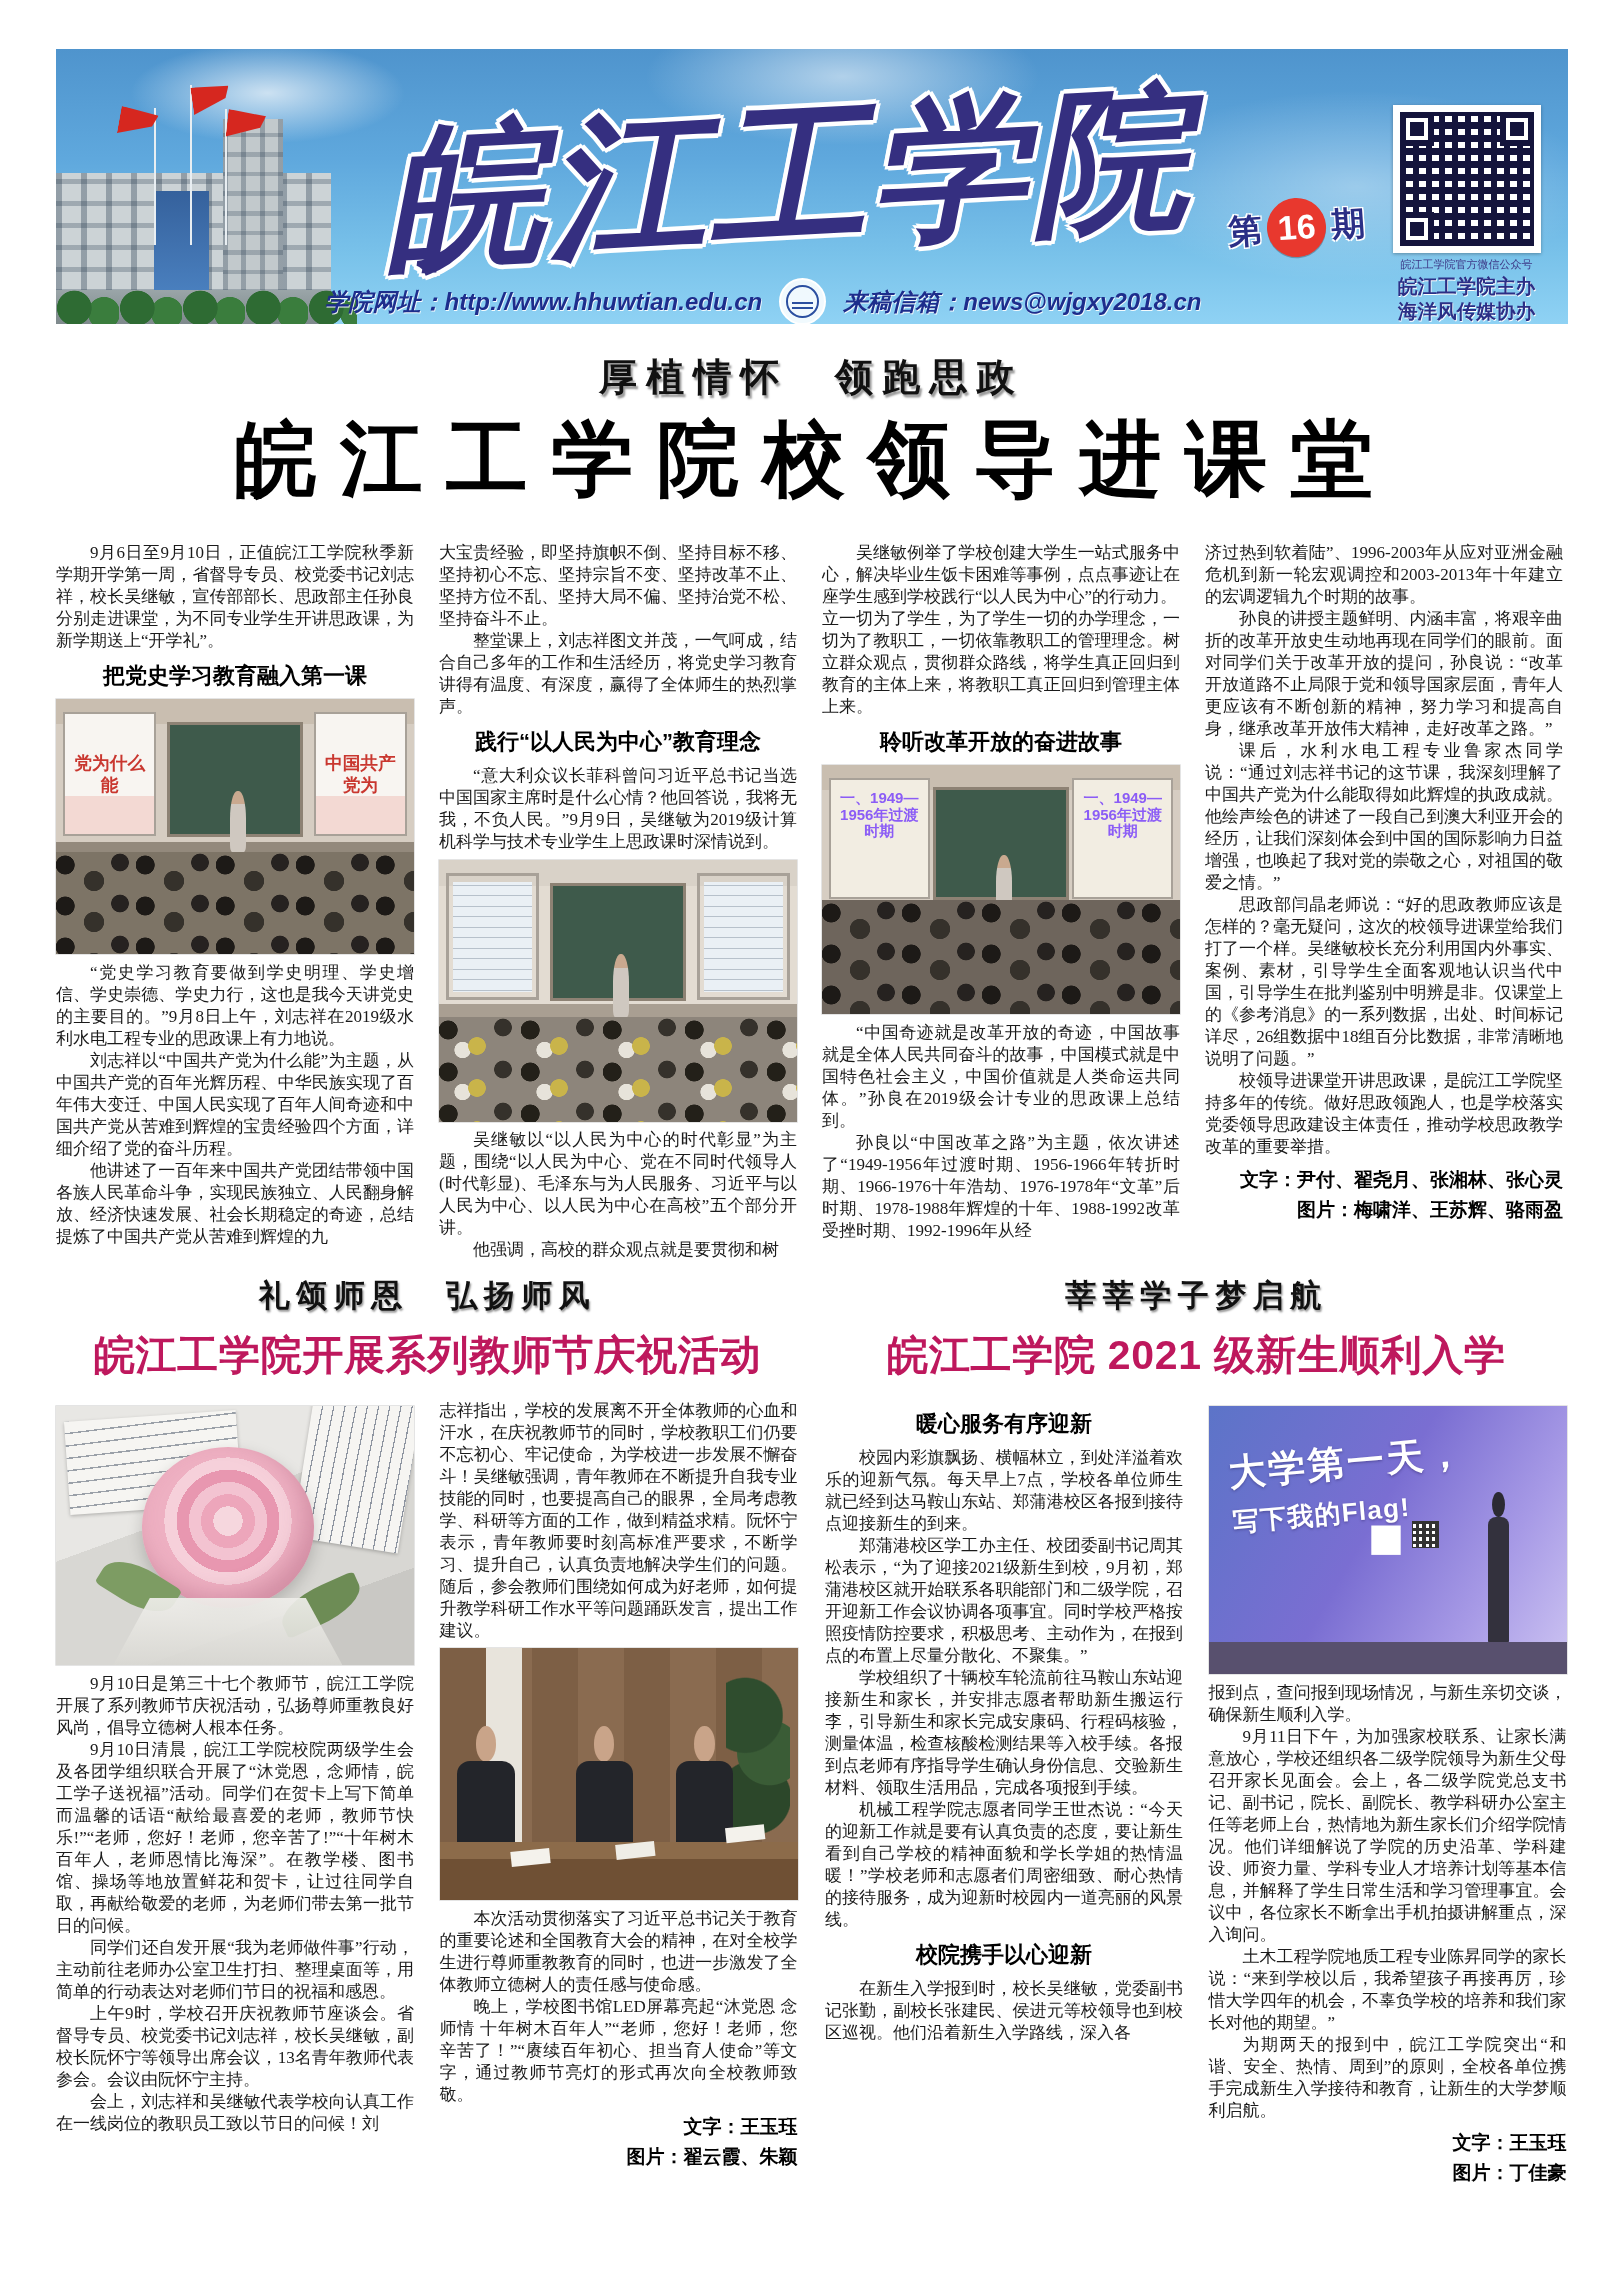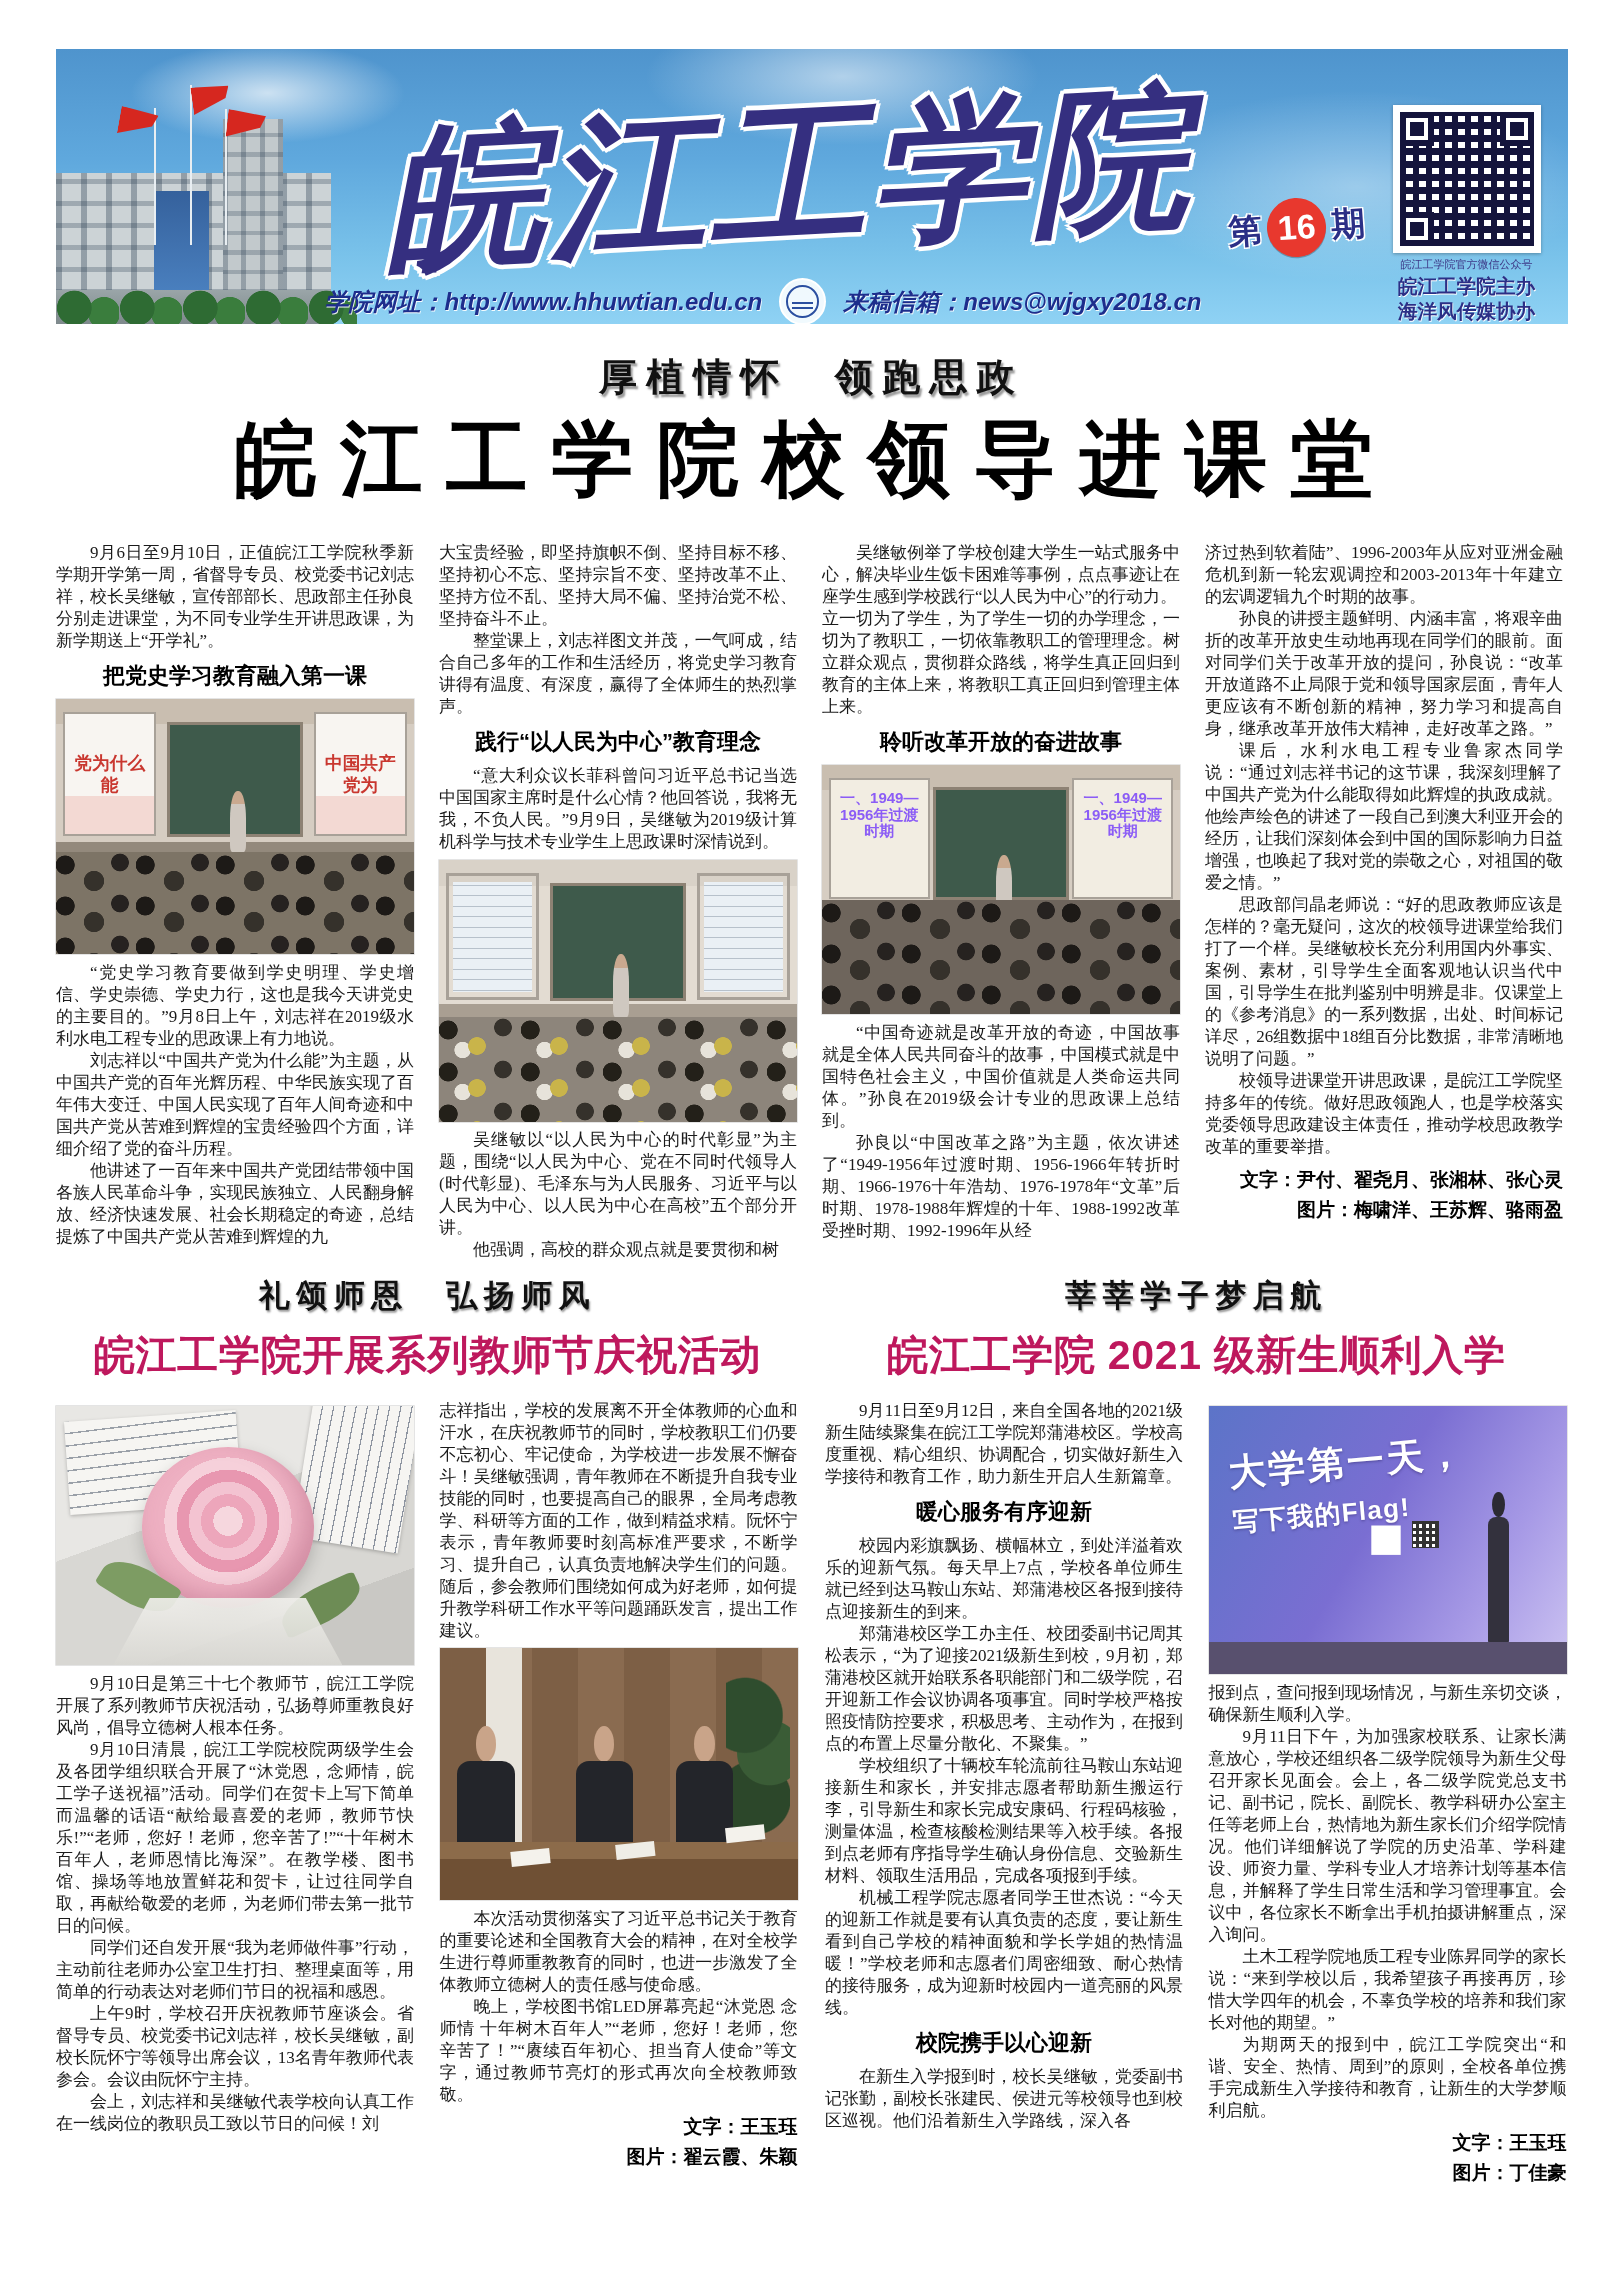--- a/index.html
+++ b/index.html
@@ -318,21 +318,20 @@
           </div>
         </div>
       </div>
     </section>
 
     <section class="half">
       <div class="kicker">莘莘学子梦启航</div>
       <h2 class="headline-sub">皖江工学院 2021 级新生顺利入学</h2>
       <div class="cols2">
         <div class="col">
-          <p class="body">9月11日至9月12日，来自全国各地的2021级新生陆续聚集在皖江工学院郑蒲港校区。学校高度重视、精心组织、协调配合，切实做好新生入学接待和教育工作，助力新生开启人生新篇章。</p>
           <h3 class="subhead">暖心服务有序迎新</h3>
           <p class="body">校园内彩旗飘扬、横幅林立，到处洋溢着欢乐的迎新气氛。每天早上7点，学校各单位师生就已经到达马鞍山东站、郑蒲港校区各报到接待点迎接新生的到来。</p>
           <p class="body">郑蒲港校区学工办主任、校团委副书记周其松表示，“为了迎接2021级新生到校，9月初，郑蒲港校区就开始联系各职能部门和二级学院，召开迎新工作会议协调各项事宜。同时学校严格按照疫情防控要求，积极思考、主动作为，在报到点的布置上尽量分散化、不聚集。”</p>
           <p class="body">学校组织了十辆校车轮流前往马鞍山东站迎接新生和家长，并安排志愿者帮助新生搬运行李，引导新生和家长完成安康码、行程码核验，测量体温，检查核酸检测结果等入校手续。各报到点老师有序指导学生确认身份信息、交验新生材料、领取生活用品，完成各项报到手续。</p>
           <p class="body">机械工程学院志愿者同学王世杰说：“今天的迎新工作就是要有认真负责的态度，要让新生看到自己学校的精神面貌和学长学姐的热情温暖！”学校老师和志愿者们周密细致、耐心热情的接待服务，成为迎新时校园内一道亮丽的风景线。</p>
           <h3 class="subhead">校院携手以心迎新</h3>
           <p class="body">在新生入学报到时，校长吴继敏，党委副书记张勤，副校长张建民、侯进元等校领导也到校区巡视。他们沿着新生入学路线，深入各</p>
         </div>
         <div class="col">
           <div class="photo ph-stage">

